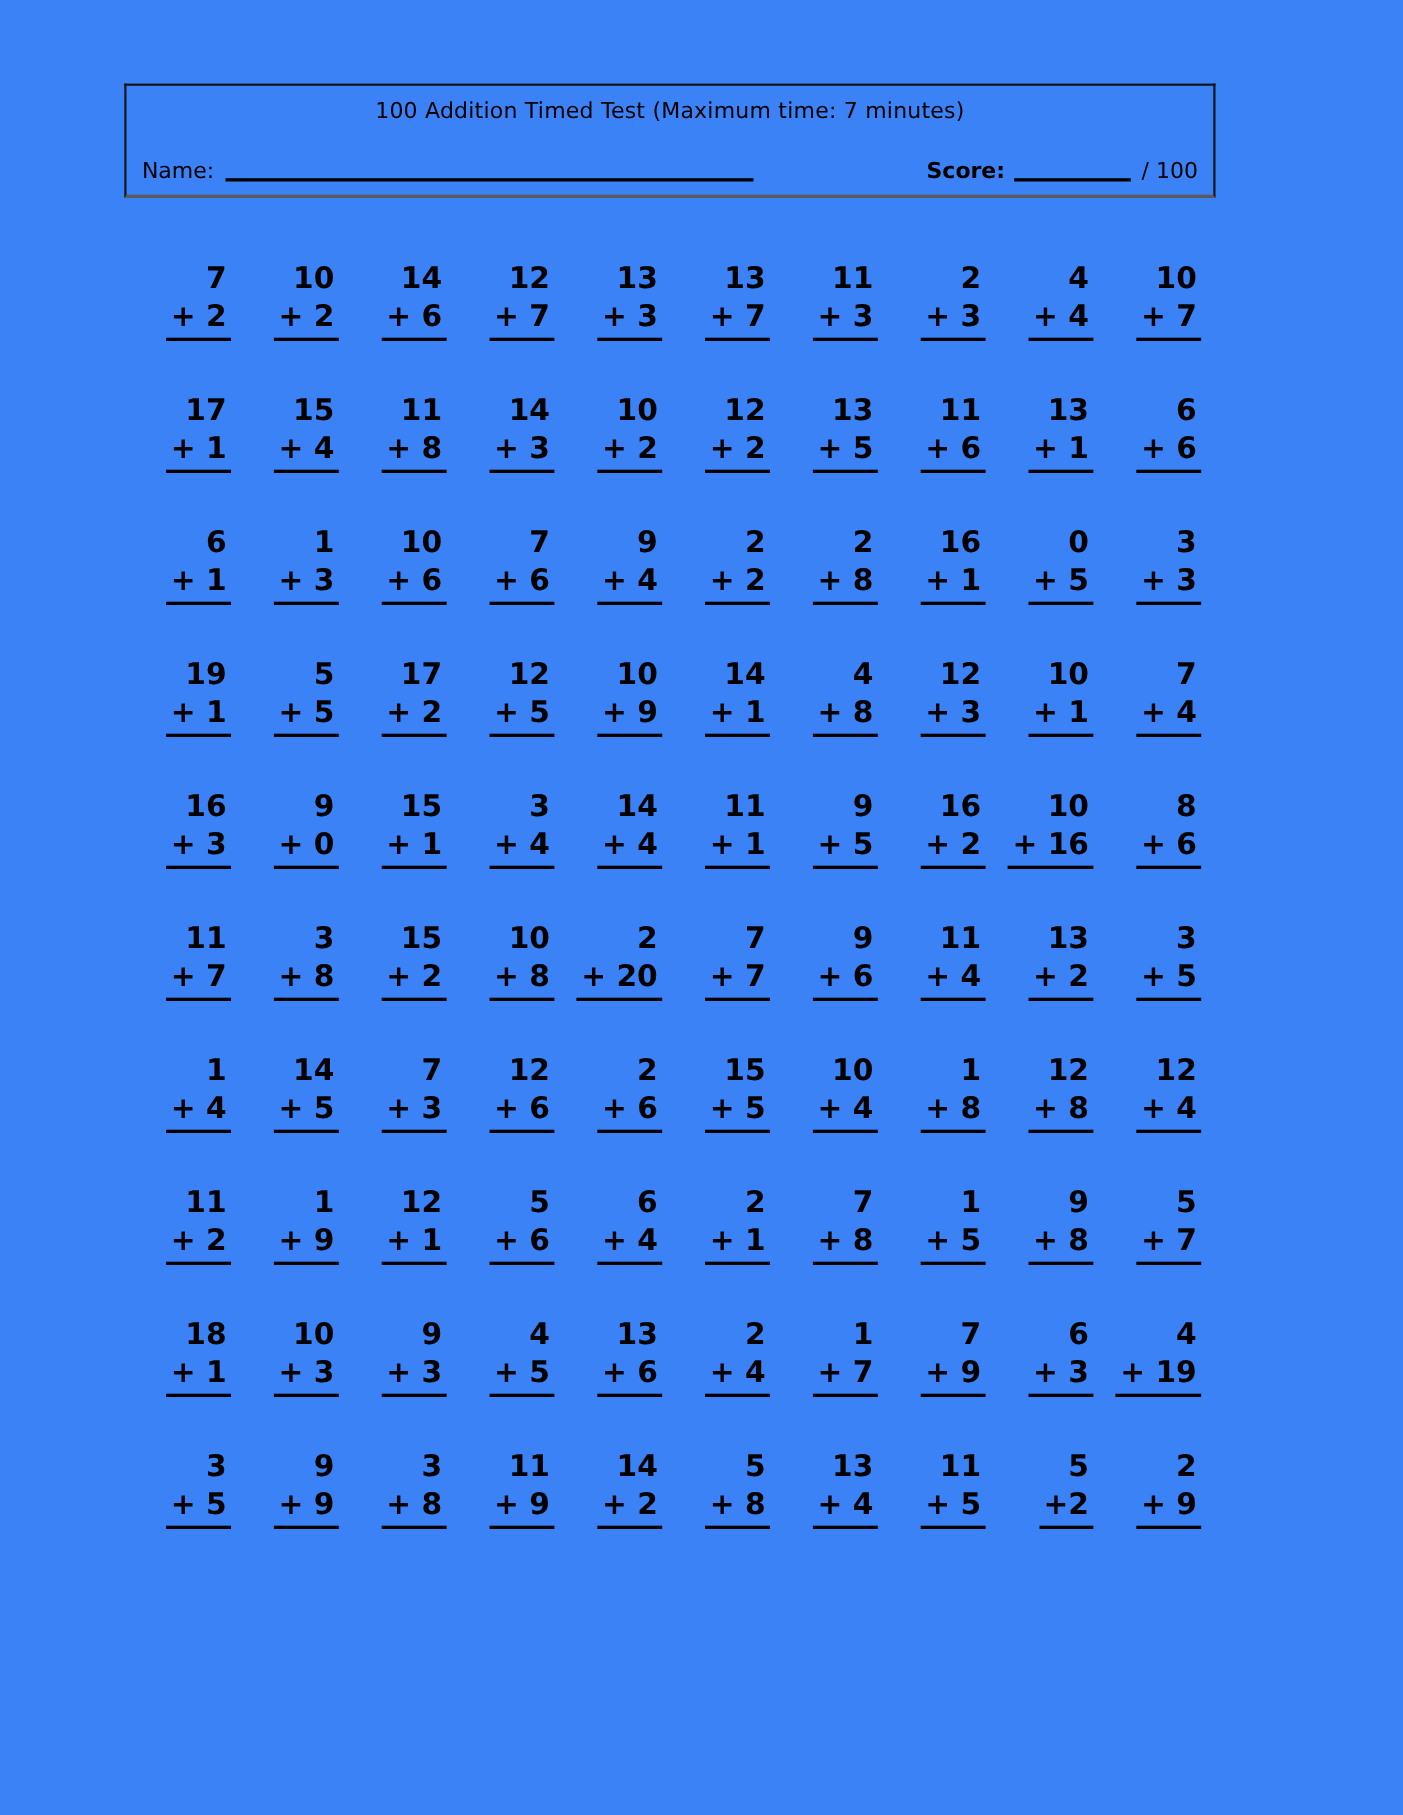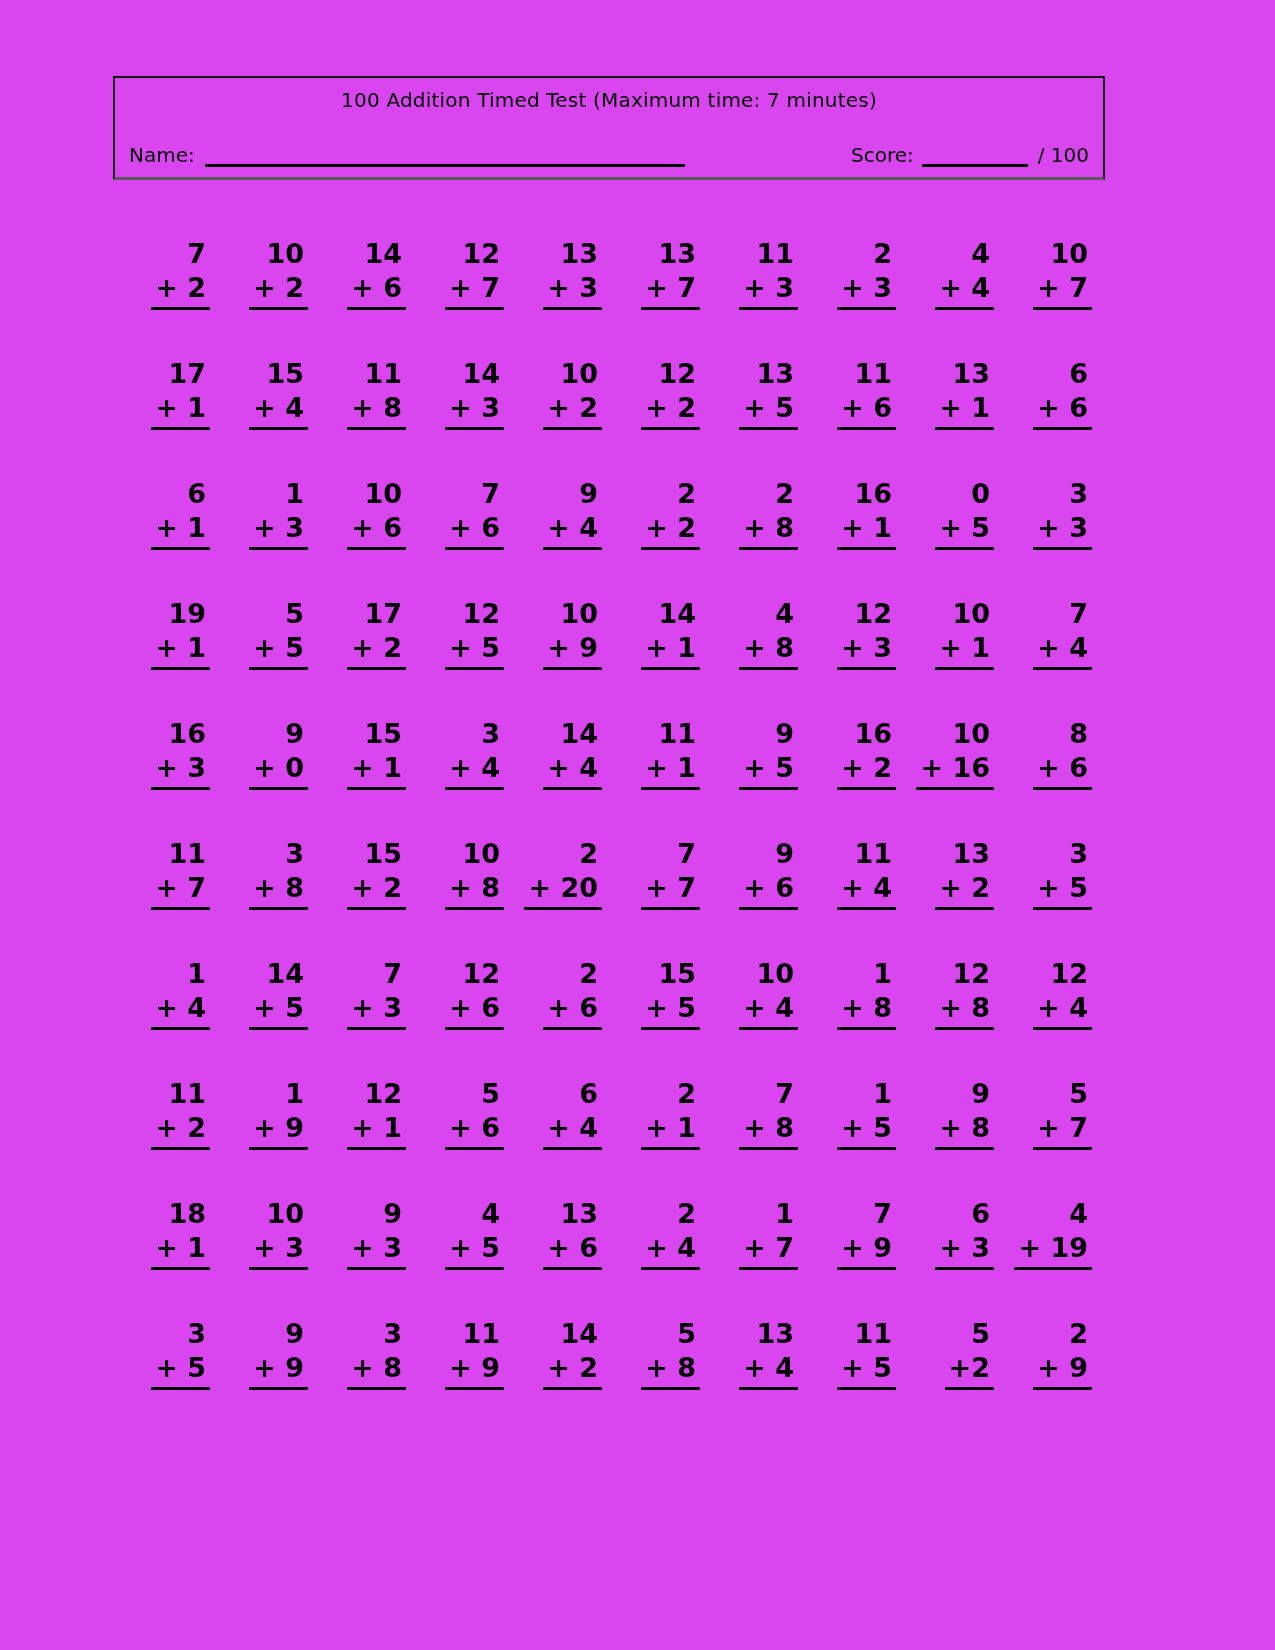--- a/index.html
+++ b/index.html
@@ -3,21 +3,21 @@
 <meta charset="utf-8">
 <style>
   * { margin: 0; padding: 0; box-sizing: border-box; }
   html, body { background: #ffffff; }
   body { font-family: "DejaVu Sans", "Liberation Sans", sans-serif; color: #000; }
 
   .page {
     position: relative;
     width: 1275px;
     height: 1650px;
-    background: #d946ef;
+    background: #3b82f6;
     overflow: hidden;
   }
 
   .header-box {
     position: absolute;
     left: 113px;
     top: 76px;
     width: 992px;
     height: 104px;
     border: 2px solid #161616;
@@ -29,35 +29,35 @@
   .title {
     text-align: center;
     font-size: 20px;
     padding-top: 10px;
     letter-spacing: 0.2px;
   }
 
   .fields-row {
     margin-top: auto;
     display: flex;
-    align-items: flex-end;
+    align-items: flex-start;
     padding: 0 14px 10px 14px;
     font-size: 20px;
     line-height: 24px;
   }
 
   .name-line {
     display: inline-block;
     width: 480px;
     height: 22px;
     border-bottom: 3px solid #000;
     margin-left: 10px;
   }
 
-  .score-label { margin-left: auto; }
+  .score-label { margin-left: auto; font-weight: bold; }
 
   .score-line {
     display: inline-block;
     width: 106px;
     height: 22px;
     border-bottom: 3px solid #000;
     margin: 0 10px 0 8px;
   }
 
   .grid {

